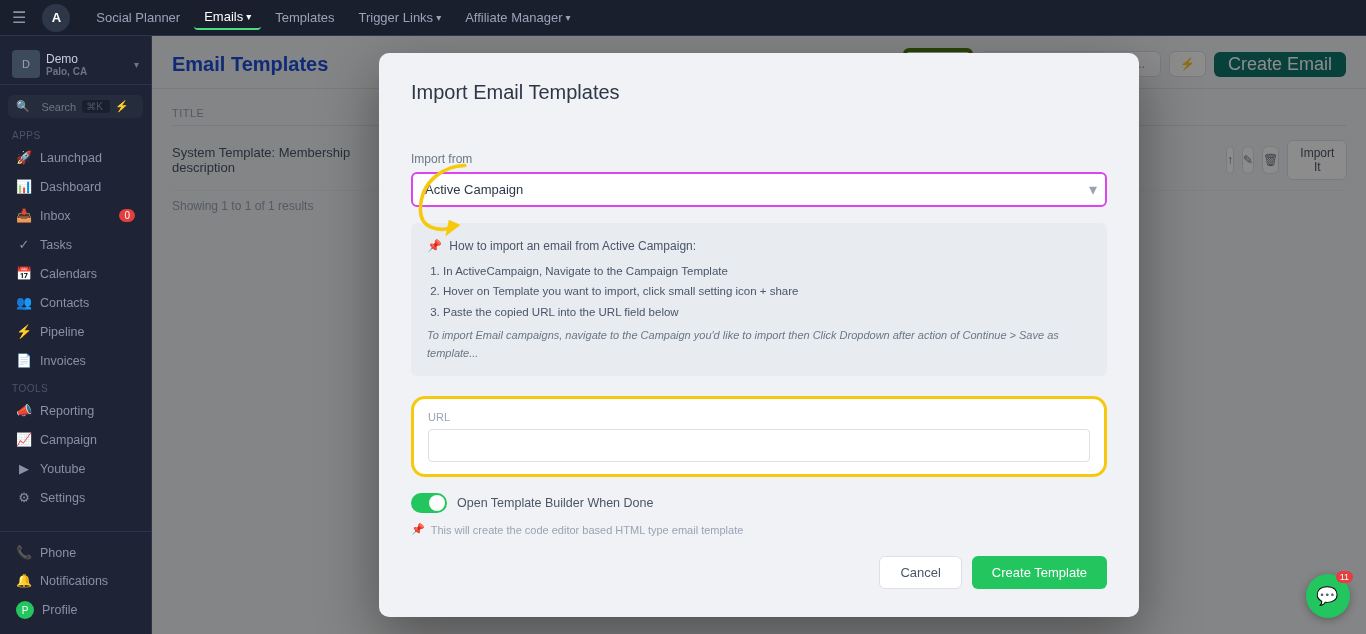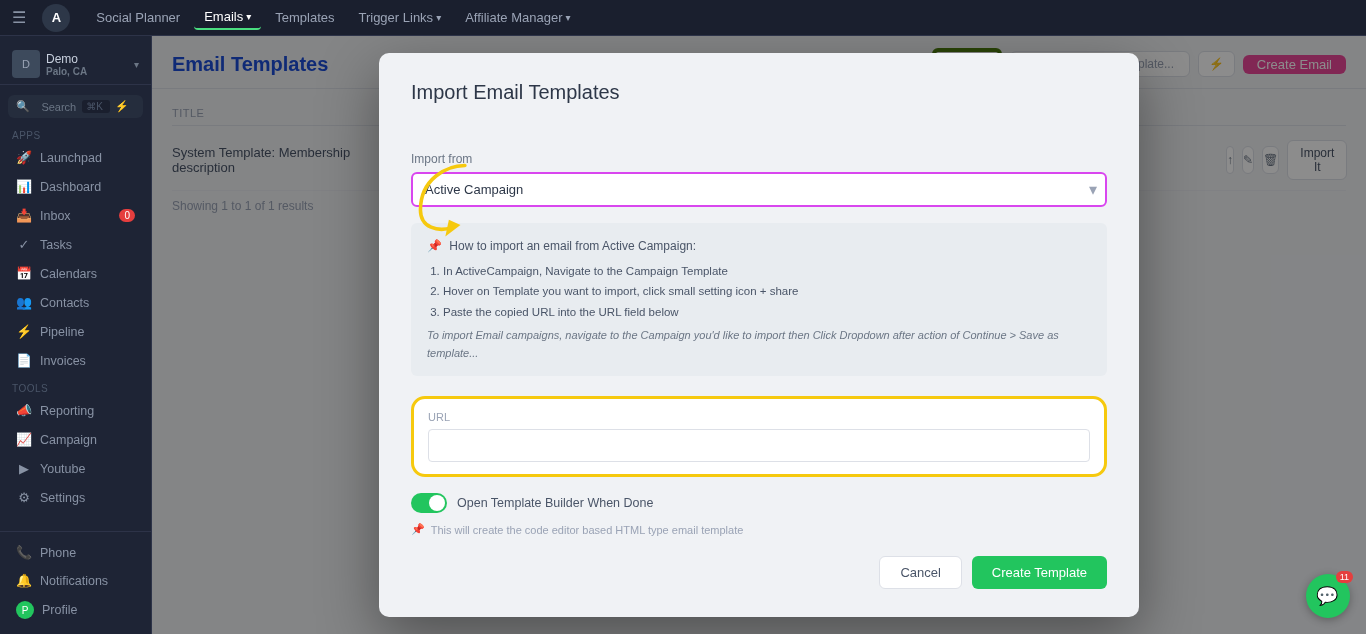--- a/index.html
+++ b/index.html
@@ -170,26 +170,26 @@
       background: #fff;
       border: 1px solid #dde0e7;
       border-radius: 6px;
       padding: 5px 10px;
       font-size: 12px;
       color: #9aa3b5;
       display: flex; align-items: center; gap: 5px;
       width: 180px;
     }
     .btn-primary {
-      background: #ec4899;
+      background: #0f766e;
       color: #fff;
       border: none;
       border-radius: 6px;
       padding: 2px 14px;
-      font-size: 13px;
+      font-size: 18px;
       font-weight: 500;
       cursor: pointer;
     }
     .btn-secondary {
       background: #fff;
       color: #4a5568;
       border: 1px solid #dde0e7;
       border-radius: 6px;
       padding: 5px 10px;
       font-size: 12px;

